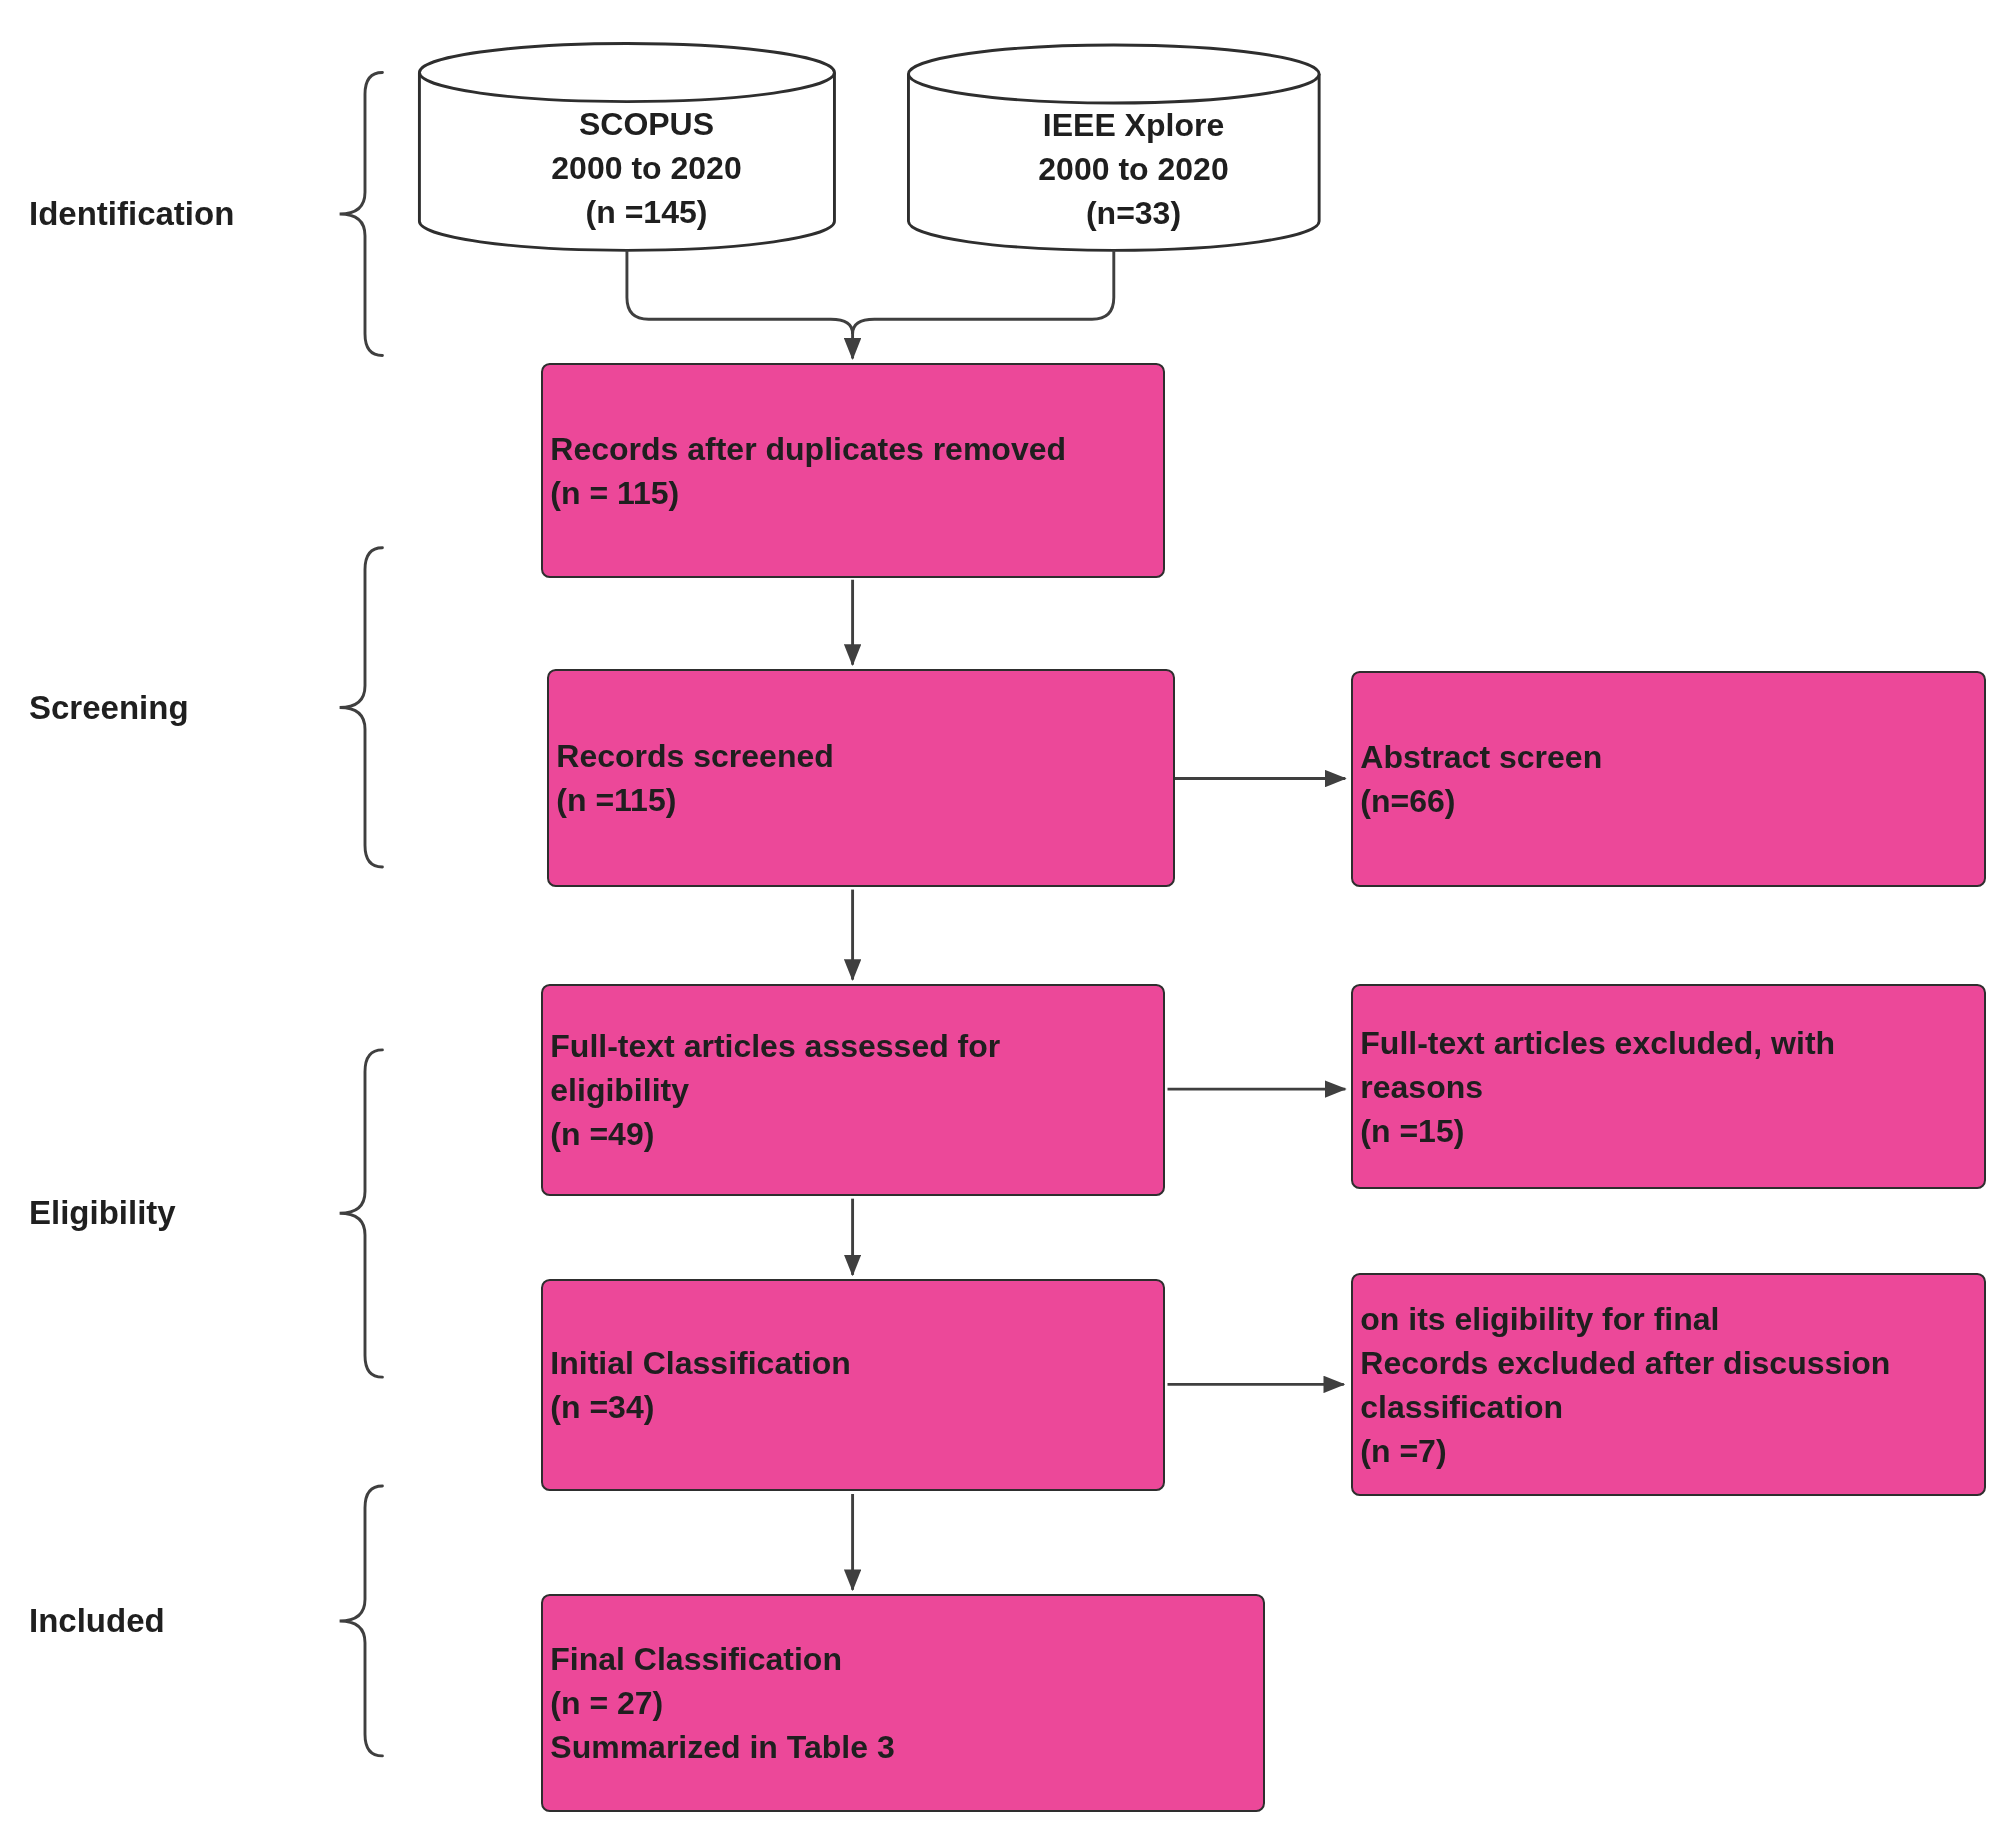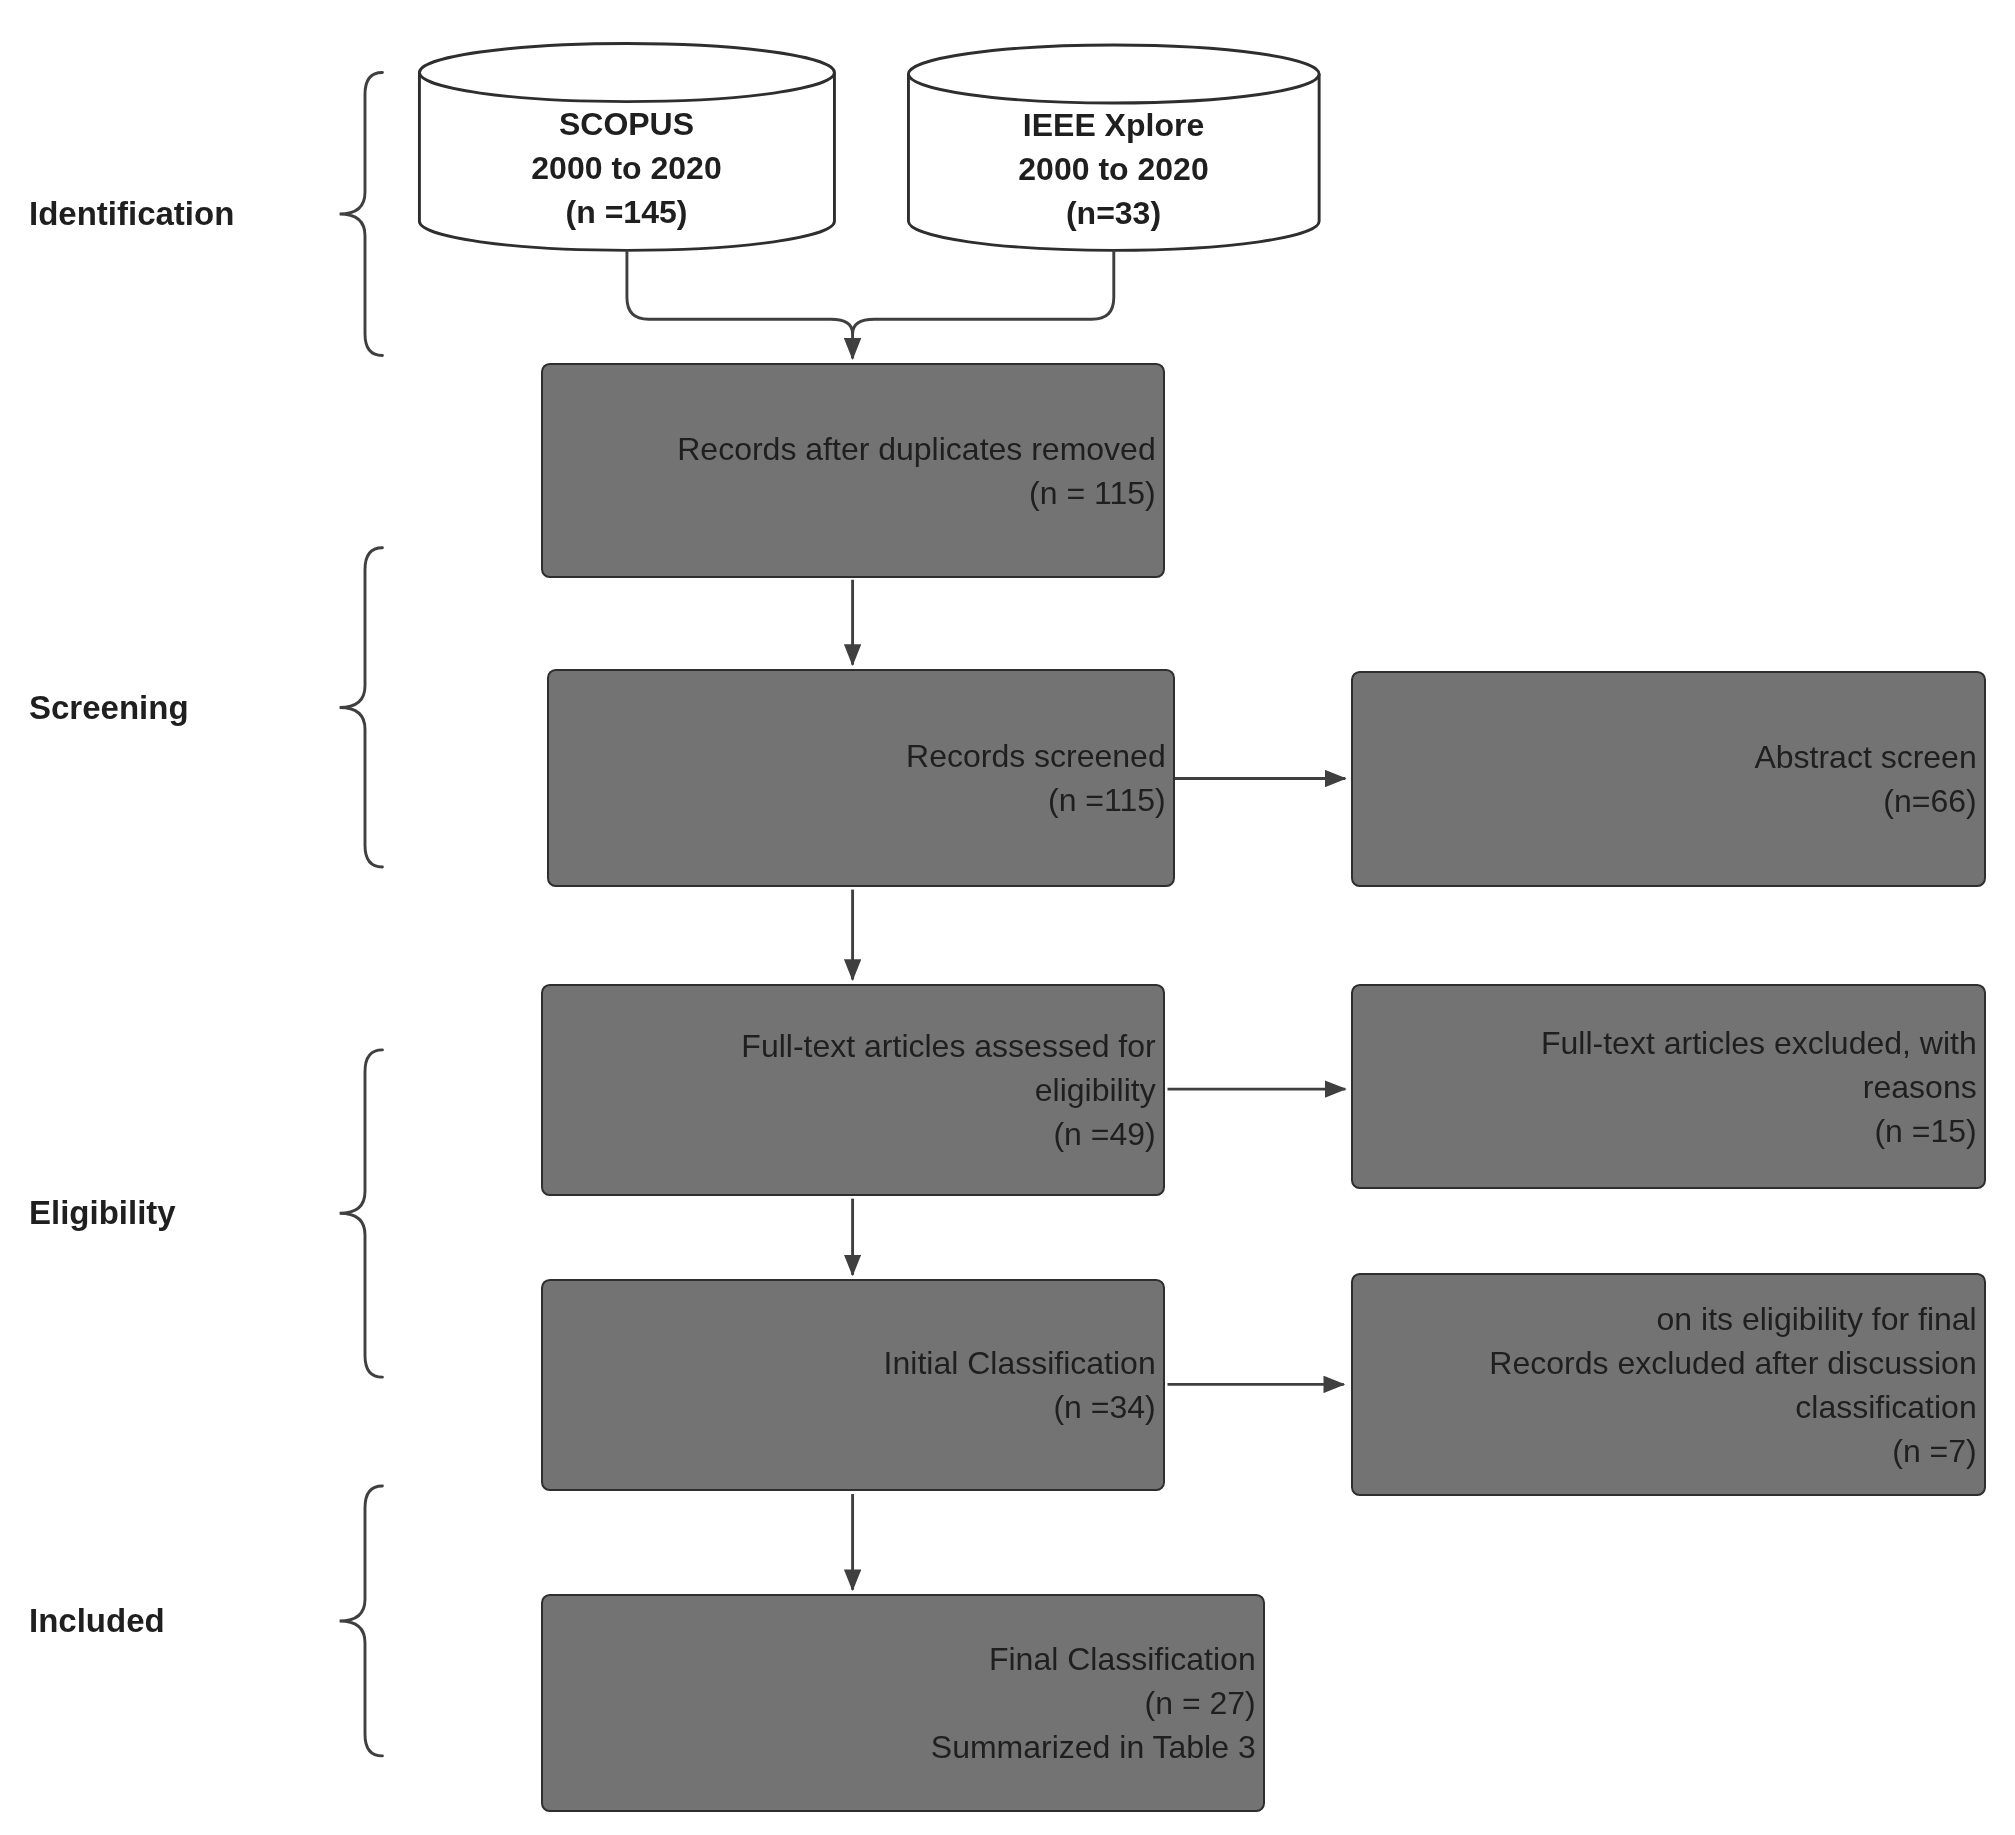--- a/index.html
+++ b/index.html
@@ -21,44 +21,45 @@
     left: 0;
     top: 0;
     width: 2015px;
     height: 1835px;
   }
   .flow-box {
     position: absolute;
     box-sizing: border-box;
     border: 2.9px solid #2e2e2e;
     border-radius: 8.7px;
-    background: #737373;
+    background: #ec4899;
     display: flex;
     flex-direction: column;
-    align-items: flex-end;
+    align-items: flex-start;
     justify-content: center;
     text-align: center;
-    font-weight: normal;
+    font-weight: bold;
     font-size: 32px;
     line-height: 44px;
     padding: 7.3px 7.3px;
   }
   .flow-box .line {
     white-space: nowrap;
   }
   .cyl-text {
     position: absolute;
     display: flex;
     flex-direction: column;
     align-items: center;
     justify-content: flex-start;
     text-align: center;
     font-weight: bold;
     font-size: 32px;
     line-height: 44px;
+    margin-left: 20px;
   }
   .cyl-text .line {
     white-space: nowrap;
   }
   .stage-label {
     position: absolute;
     left: 29px;
     width: 290px;
     font-weight: bold;
     font-size: 33px;

